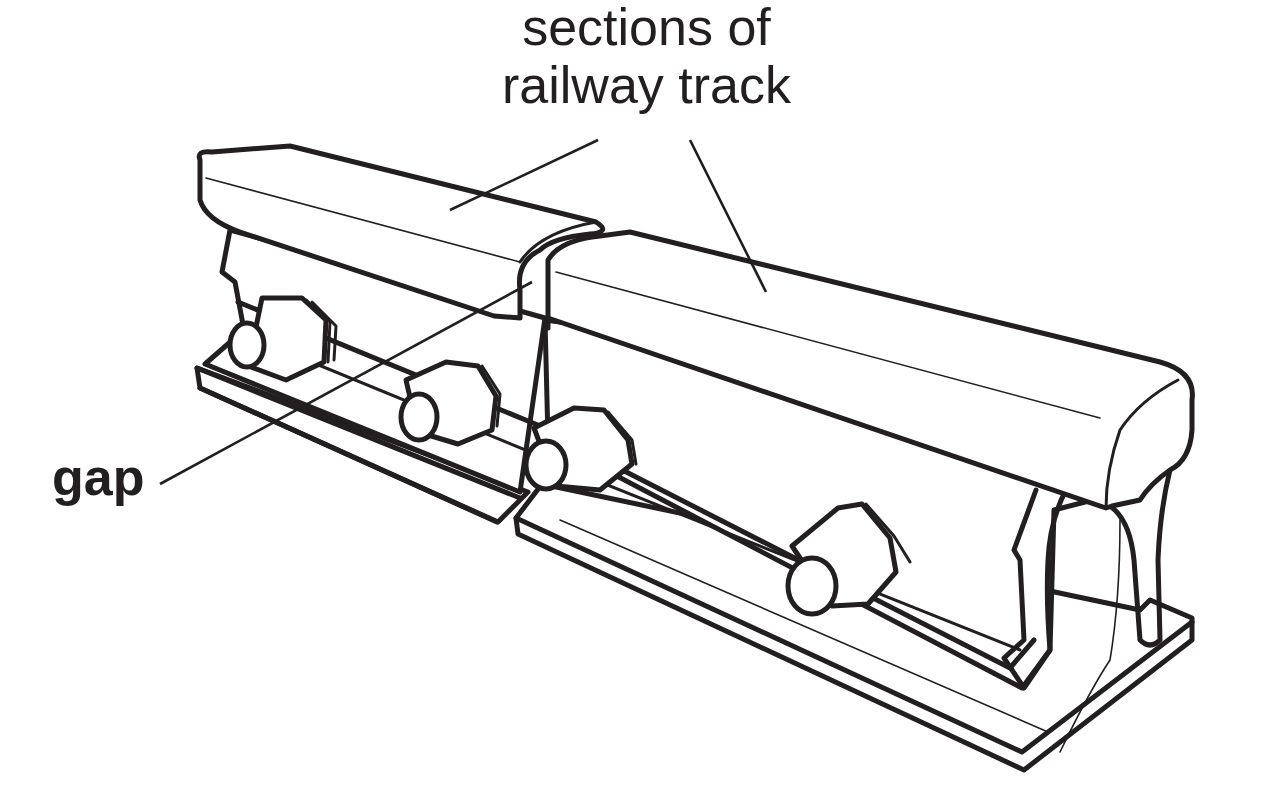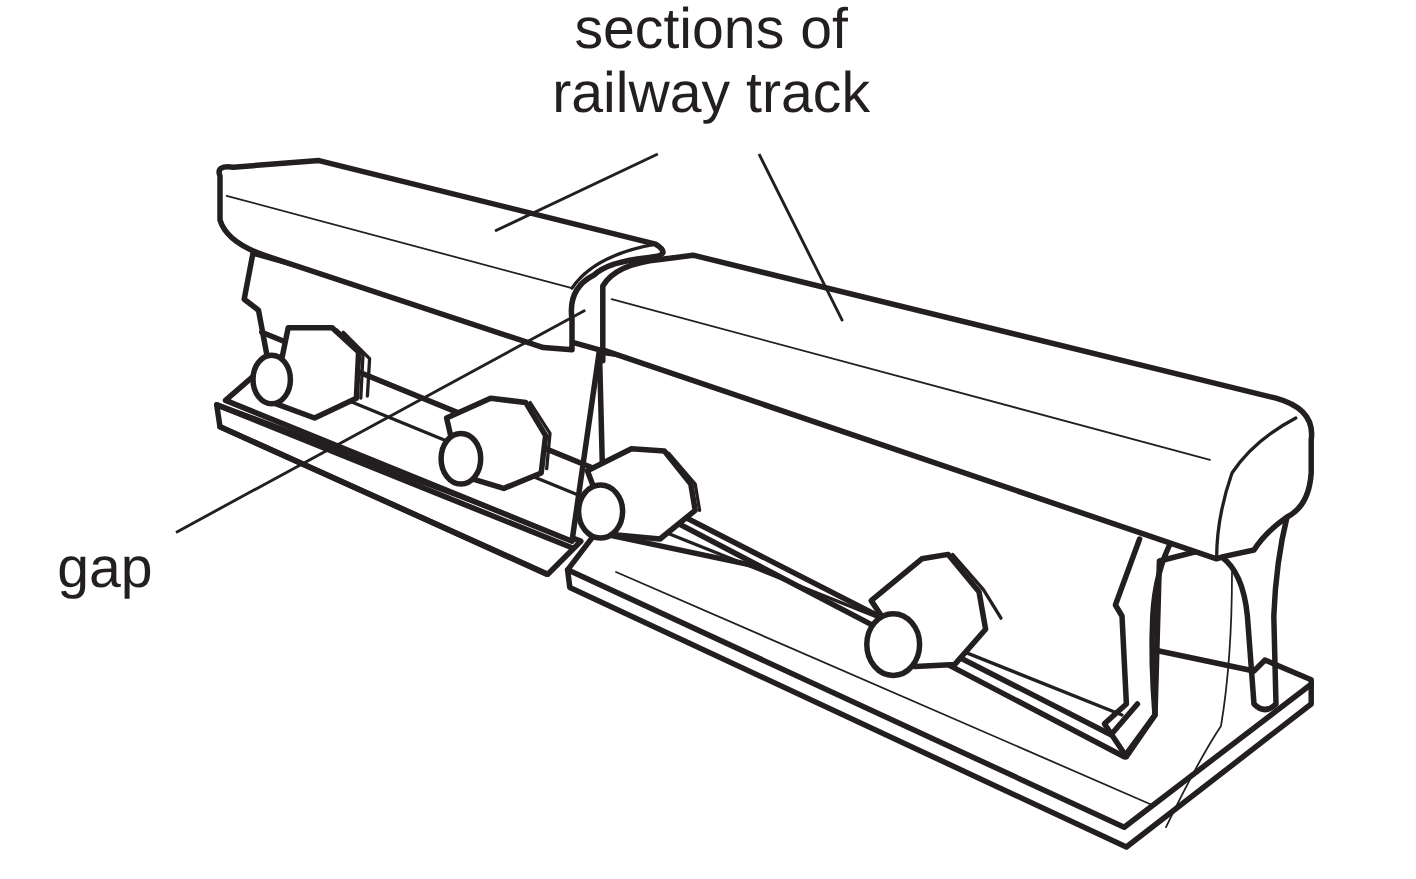--- a/index.html
+++ b/index.html
@@ -2,21 +2,21 @@
 <html><head>
 <meta charset="utf-8">
 <style>
   html, body { margin: 0; padding: 0; background: #ffffff; }
   body { width: 1287px; height: 799px; overflow: hidden; position: relative;
          font-family: "Liberation Sans", sans-serif; color: #231f20; }
   #figure { position: absolute; left: 0; top: 0; width: 1287px; height: 799px; }
   .lbl { position: absolute; font-size: 52px; line-height: 58px; color: #231f20; white-space: nowrap; }
   #lbl-sections { left: 0; width: 1287px; text-align: center; top: -2px; }
   #lbl-sections span { display: block; position: relative; left: 3px; }
-  #lbl-gap { left: 52px; top: 488px; }
+  #lbl-gap { left: 52px; top: 448px; font-weight: bold; }
   svg .thick { fill: none; stroke: #231f20; stroke-width: 5; stroke-linejoin: round; stroke-linecap: round; }
   svg .med   { fill: none; stroke: #231f20; stroke-width: 3; stroke-linejoin: round; stroke-linecap: round; }
   svg .thin  { fill: none; stroke: #231f20; stroke-width: 1.6; stroke-linecap: round; }
   svg .lead  { fill: none; stroke: #231f20; stroke-width: 2.6; stroke-linecap: butt; }
   svg .fillw { fill: #ffffff; }
 </style>
 </head>
 <body>
 
 <div id="figure">

